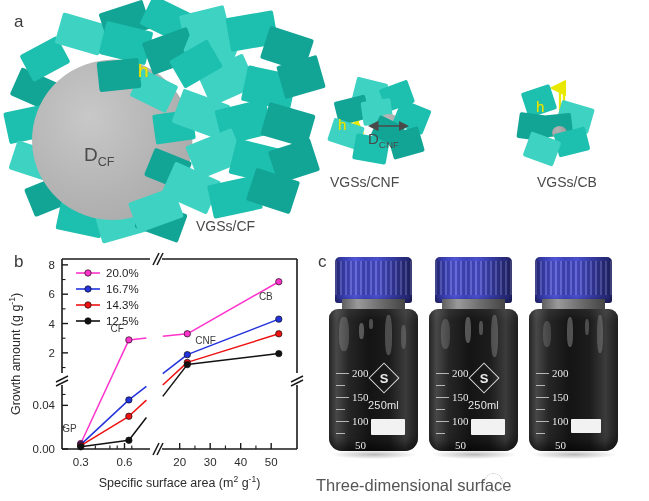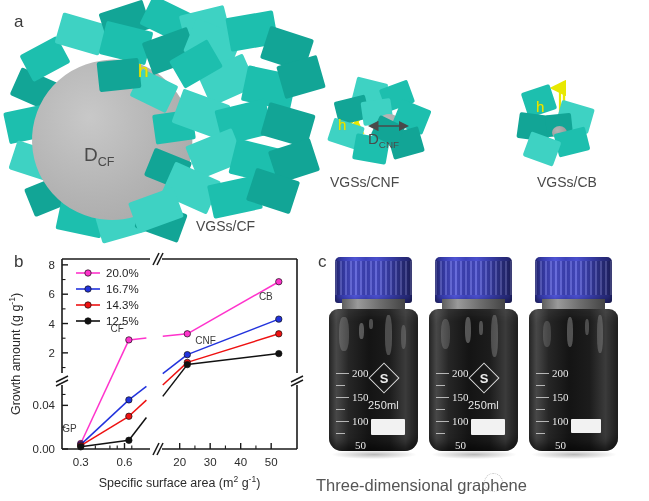--- a/index.html
+++ b/index.html
@@ -505,17 +505,17 @@
         <div class="b-ticks" style="top:112px;"></div>
         <div class="b-ticks" style="top:124px; width:9px;"></div>
         <div class="b-grad" style="left:23px; top:58px;">200</div>
         <div class="b-grad" style="left:23px; top:82px;">150</div>
         <div class="b-grad" style="left:23px; top:106px;">100</div>
         <div class="b-grad" style="left:26px; top:130px;">50</div>
         <div class="b-white-label" style="left:42px; top:110px; width:30px; height:14px;"></div>
       </div>
     </div>
 
-    <div id="panel-c-caption">Three-dimensional graphene</div>
+    <div id="panel-c-caption">Three-dimensional surface</div>
     <div id="watermark-mark"></div>
   </div>
 
 </div>
 
 </body></html>

